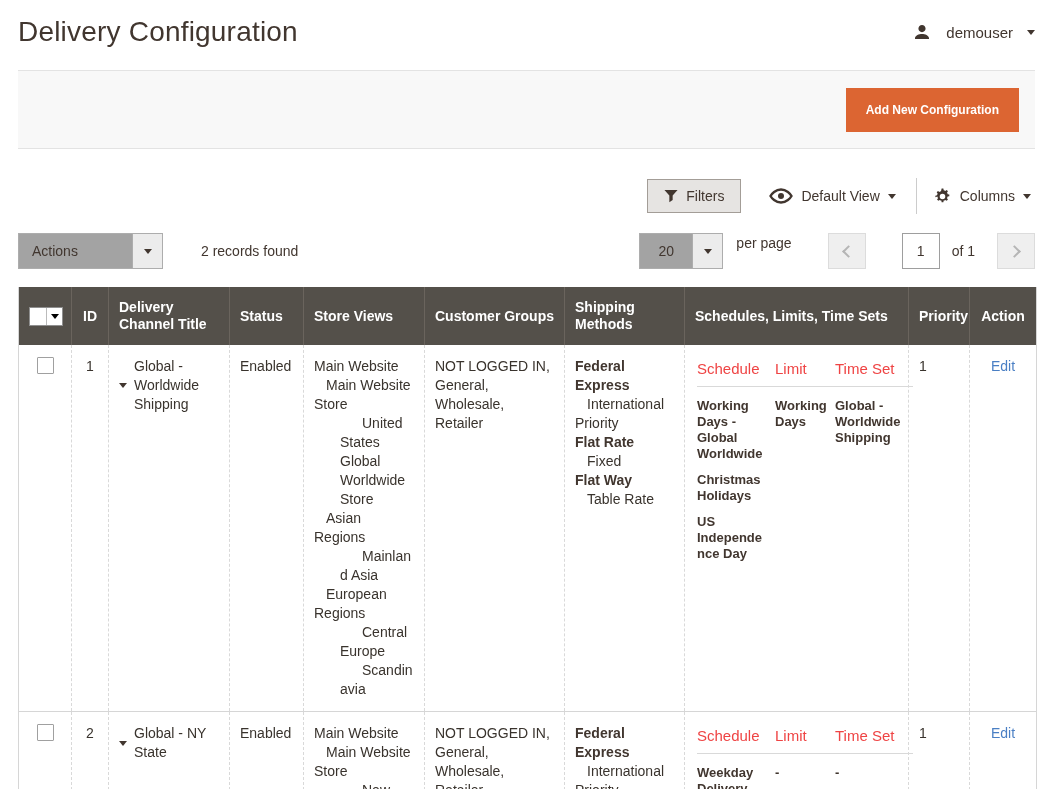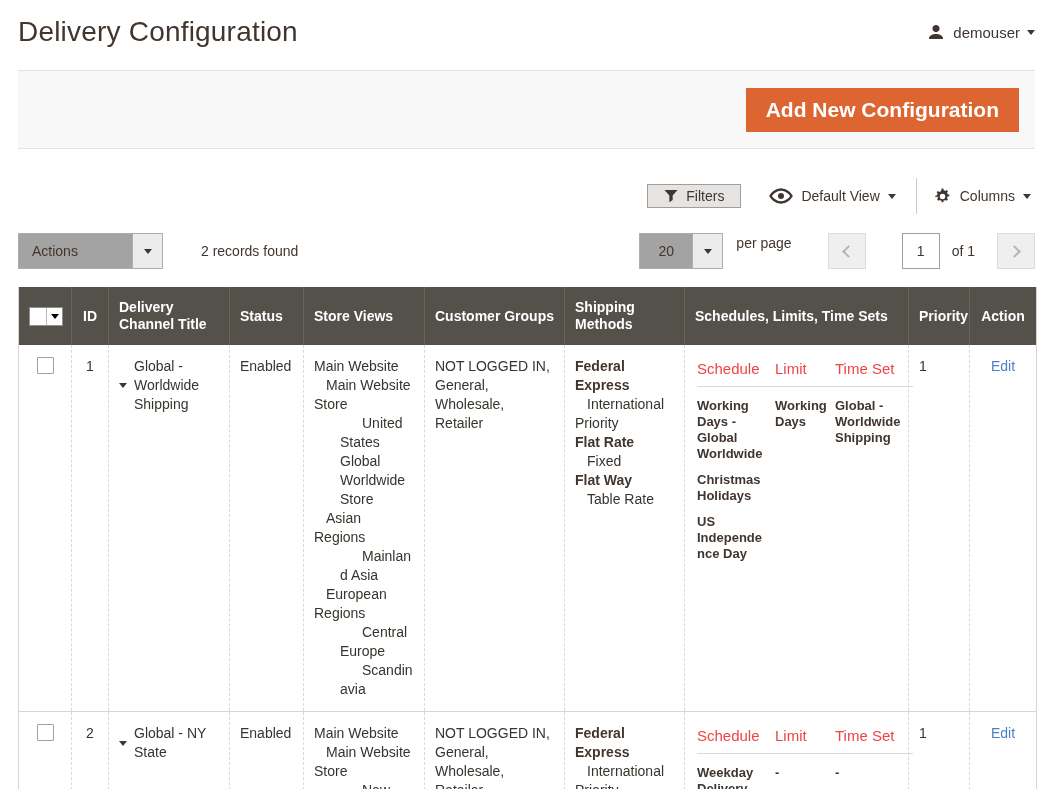--- a/index.html
+++ b/index.html
@@ -3,33 +3,33 @@
 <meta charset="utf-8">
 <style>
   * { box-sizing: border-box; margin: 0; padding: 0; }
   html,body { width:1053px; height:789px; overflow:hidden; background:#fff;
     font-family:"Liberation Sans", sans-serif; color:#41362f; }
   .page { padding:0 18px; }
 
   
   .page-header { display:flex; justify-content:space-between; align-items:flex-start; padding-top:16px; }
   .page-title { font-size:28px; font-weight:400; color:#41362f; letter-spacing:.2px; }
-  .user-menu { display:flex; align-items:center; gap:7px; padding-top:6px; cursor:pointer; }
+  .user-menu { display:flex; align-items:center; gap:14px; padding-top:6px; cursor:pointer; }
   .user-menu .uname { font-size:15px; color:#41362f; }
   .caret { width:0; height:0; border-left:4px solid transparent; border-right:4px solid transparent; border-top:5px solid #41362f; display:inline-block; }
 
   
   .action-band { margin-top:22px; height:79px; background:#f8f8f8; border-top:1px solid #e3e3e3;
     border-bottom:1px solid #e3e3e3; display:flex; justify-content:flex-end; align-items:center; padding-right:16px; }
   .btn-primary { background:#dc6532; color:#fff; border:none; height:44px; padding:0 20px;
-    font-family:"Liberation Sans",sans-serif; font-size:21px; font-weight:bold; cursor:pointer; }
+    font-family:"Liberation Sans",sans-serif; font-size:12px; font-weight:bold; cursor:pointer; }
 
   
   .toolbar-top { margin-top:30px; height:34px; display:flex; justify-content:flex-end; align-items:center; }
-  .filters-btn { display:flex; align-items:center; gap:8px; height:24px; padding:0 16px;
+  .filters-btn { display:flex; align-items:center; gap:8px; height:34px; padding:0 16px;
     background:#e6e4e2; border:1px solid #a39d97; font-size:14px; color:#41362f; cursor:pointer;
     font-family:"Liberation Sans",sans-serif; }
   .tool-cluster { display:flex; align-items:center; gap:8px; font-size:14px; color:#41362f; cursor:pointer; }
   .view-cluster { margin-left:28px; margin-right:20px;text-align:center; }
   .vdivider { width:1px; height:36px; background:#ccc; }
   .cols-cluster { margin-left:16px; margin-right:4px; }
 
   
   .toolbar-bottom { margin-top:20px; display:flex; justify-content:space-between; align-items:center; }
   .tb-left { display:flex; align-items:center; }

